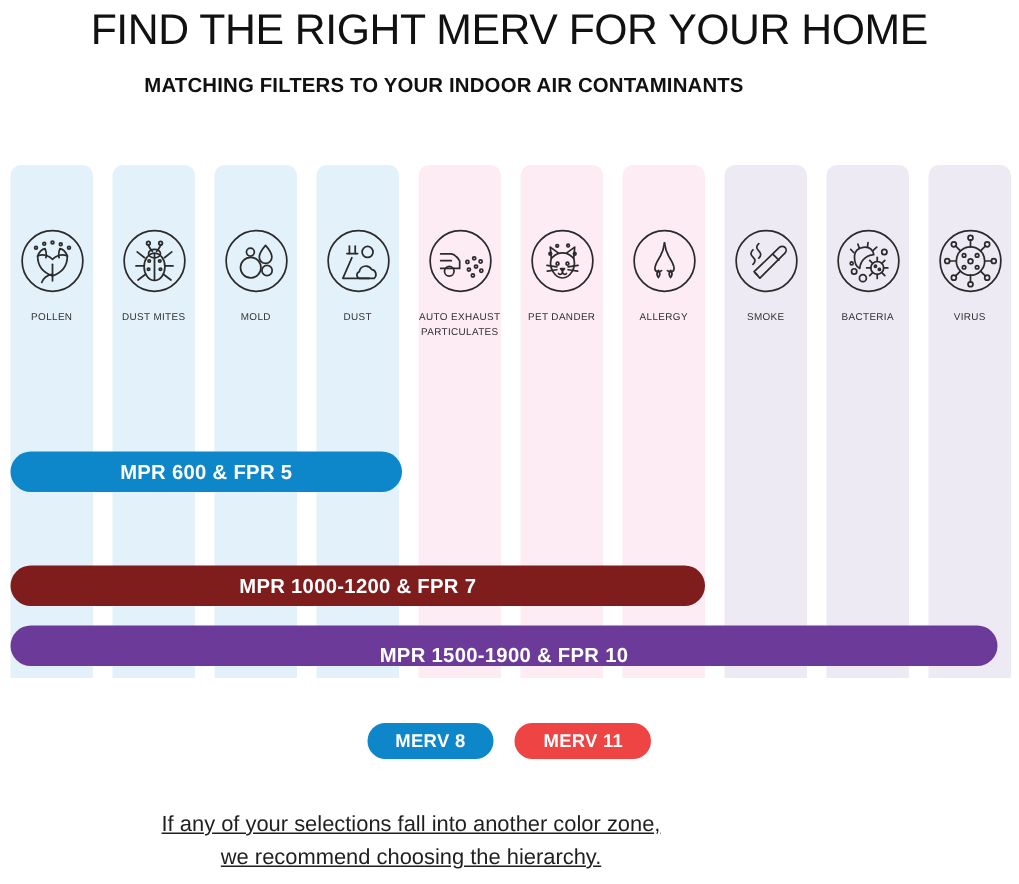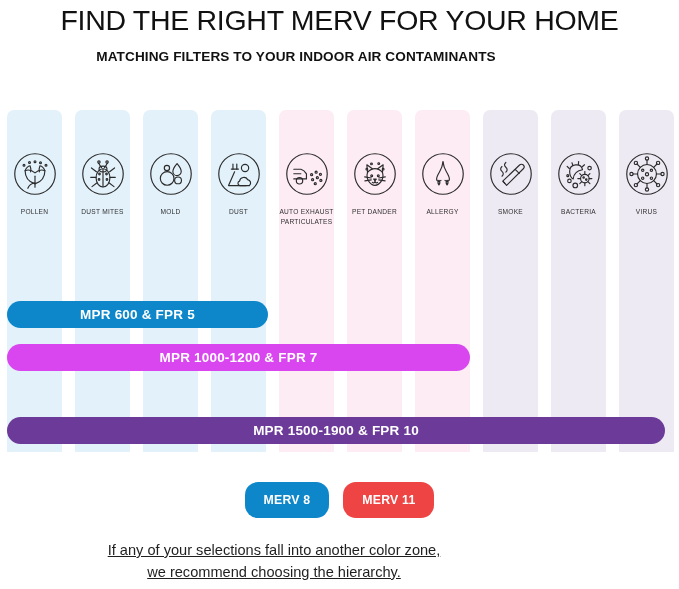--- a/index.html
+++ b/index.html
@@ -95,35 +95,35 @@
     color: #ffffff;
     font-size: 13.5px;
     font-weight: bold;
     letter-spacing: 0.2px;
     display: flex;
     align-items: center;
     justify-content: center;
     white-space: nowrap;
   }
   .bar-blue   { left: 7px;  top: 301px; width: 261px; background: #0d87ca; }
-  .bar-pink   { left: 7px;  top: 344px; width: 463px; background: #d946ef; }
-  .bar-purple { left: 7px;  top: 417px; width: 658px; background: #6c3a99; }
+  .bar-pink   { left: 7px;  top: 377px; width: 463px; background: #7f1d1d; }
+  .bar-purple { left: 7px;  top: 417px; width: 658px; background: #6c3a99; align-items: flex-end; }
 
   
   .badges {
     position: absolute;
     top: 482px;
     left: 0;
     width: 679px;
     display: flex;
     justify-content: center;
     gap: 14px;
   }
   .badge {
-    height: 36px;
+    height: 24px;
     padding: 0 19px;
     border-radius: 13px;
     color: #ffffff;
     font-size: 12.3px;
     font-weight: bold;
     letter-spacing: 0.2px;
     display: flex;
     align-items: center;
     justify-content: flex-end;
     white-space: nowrap;

